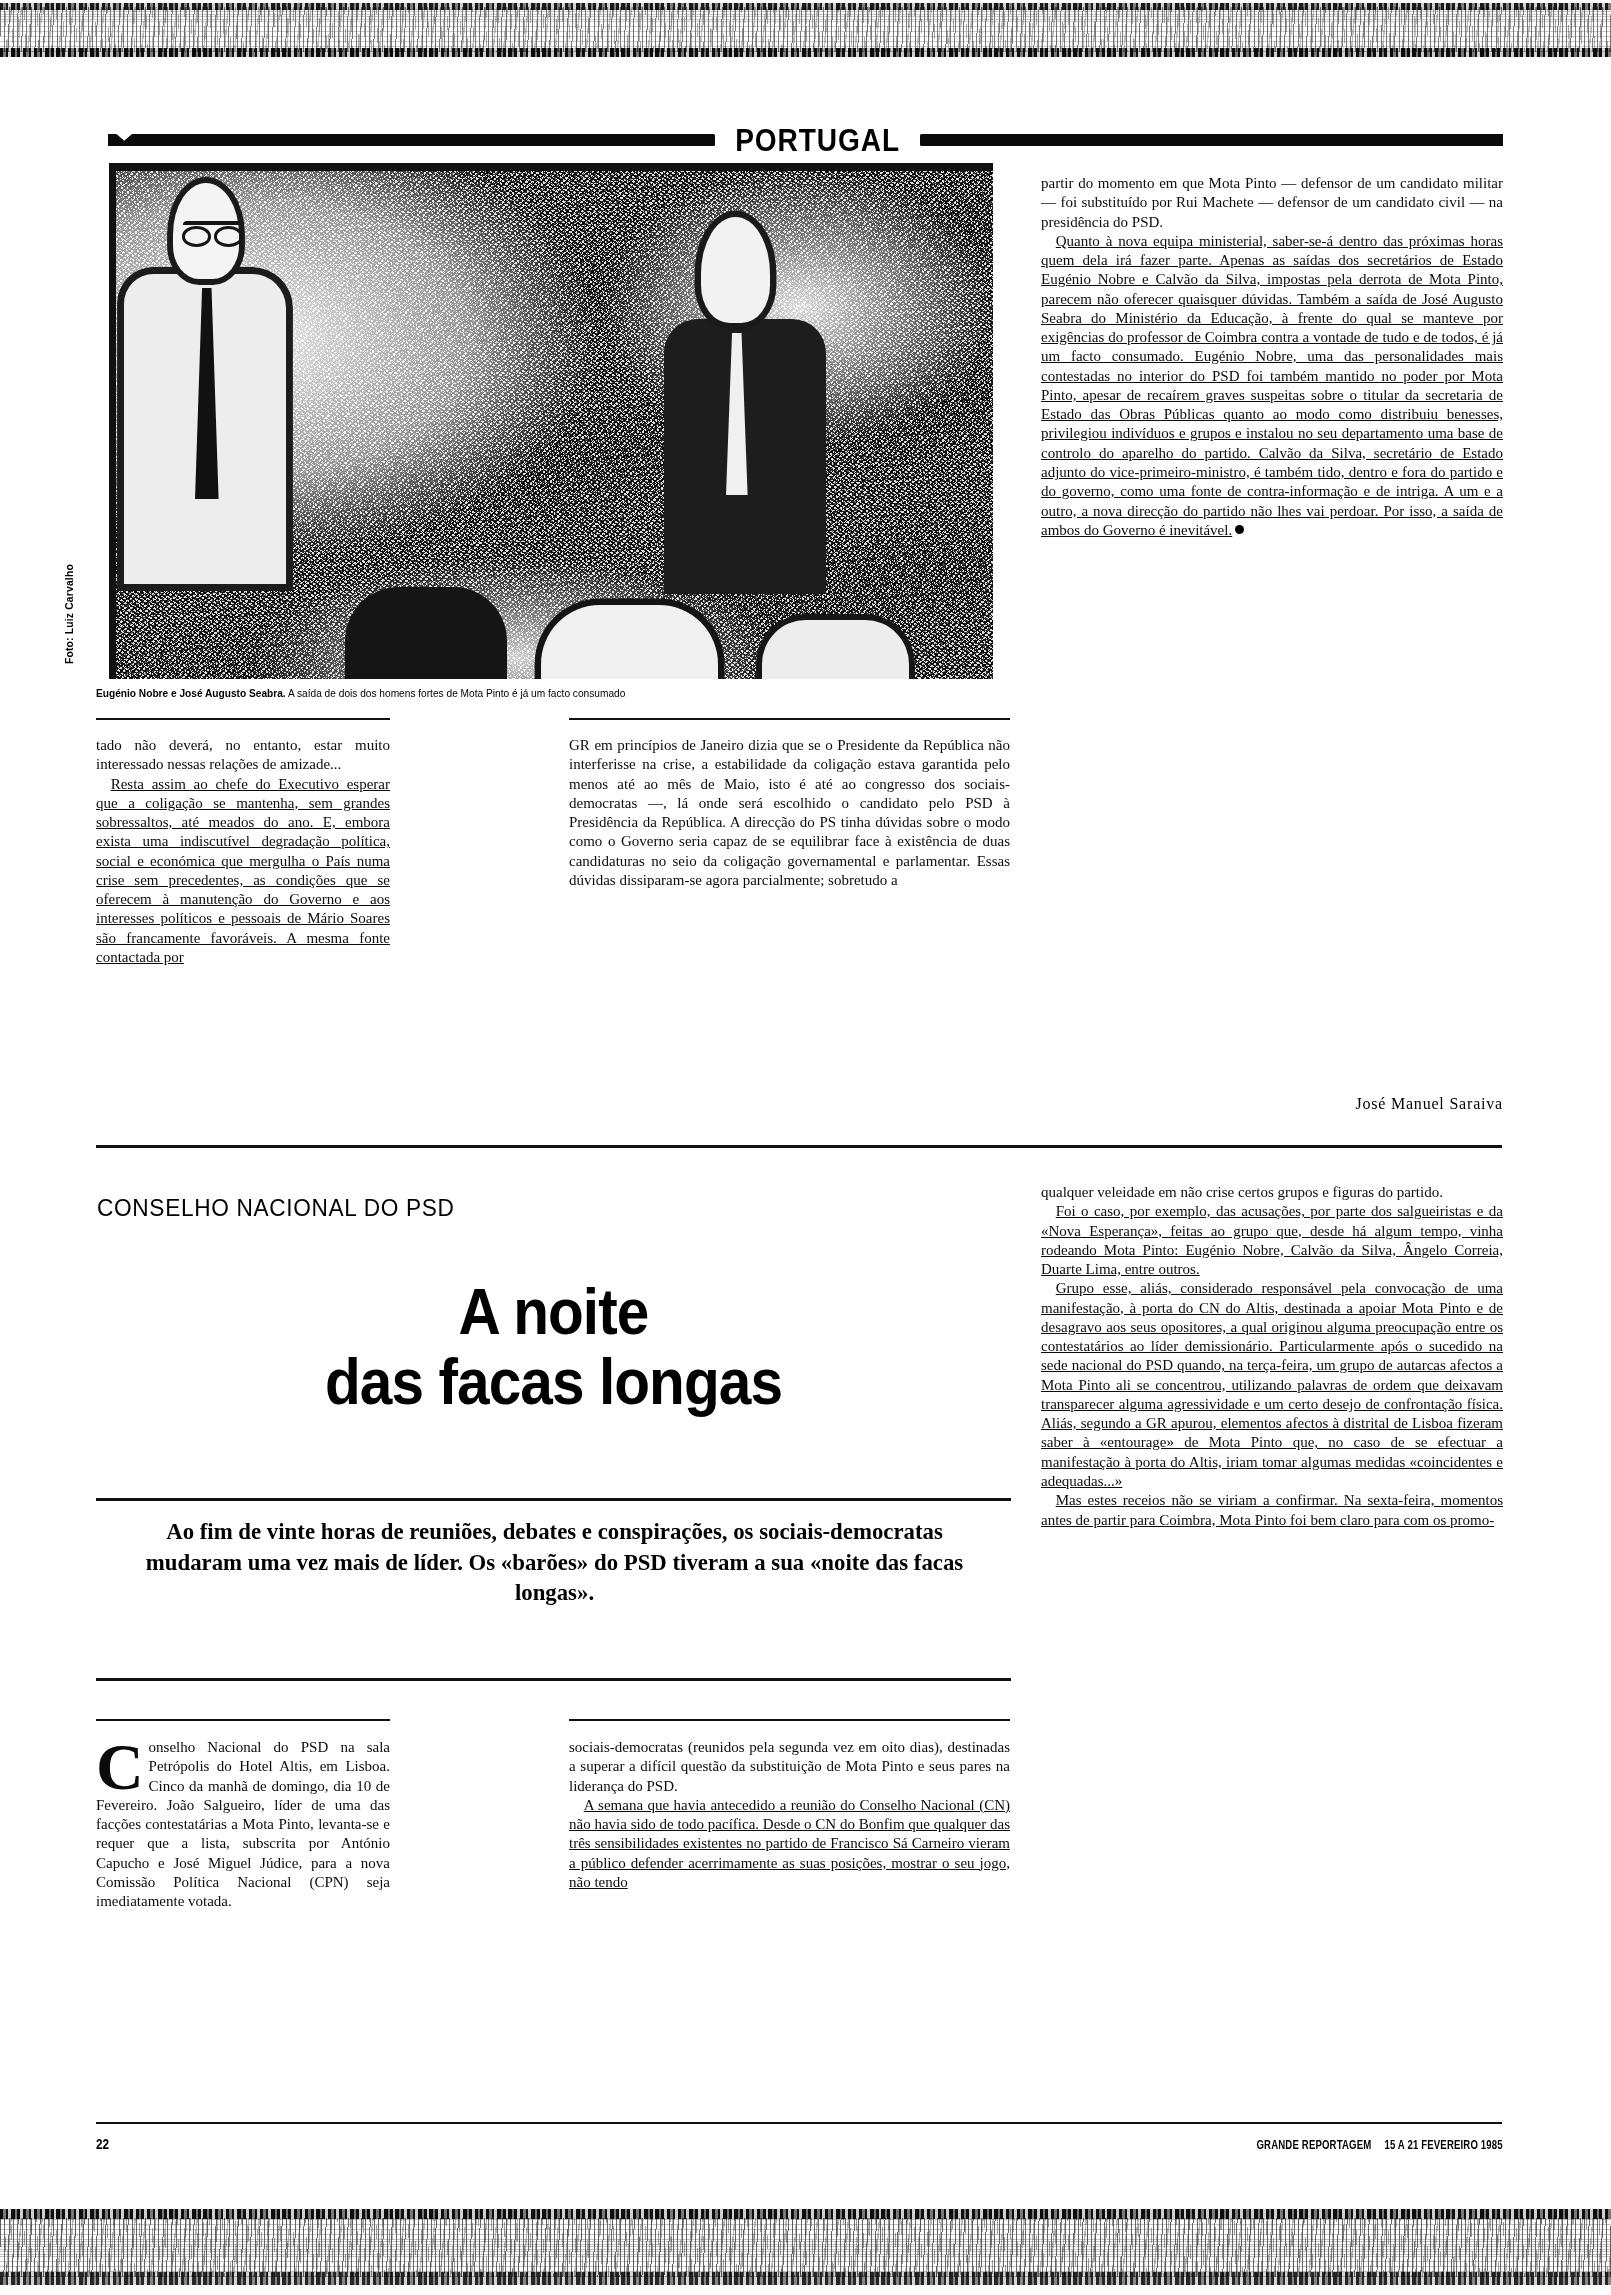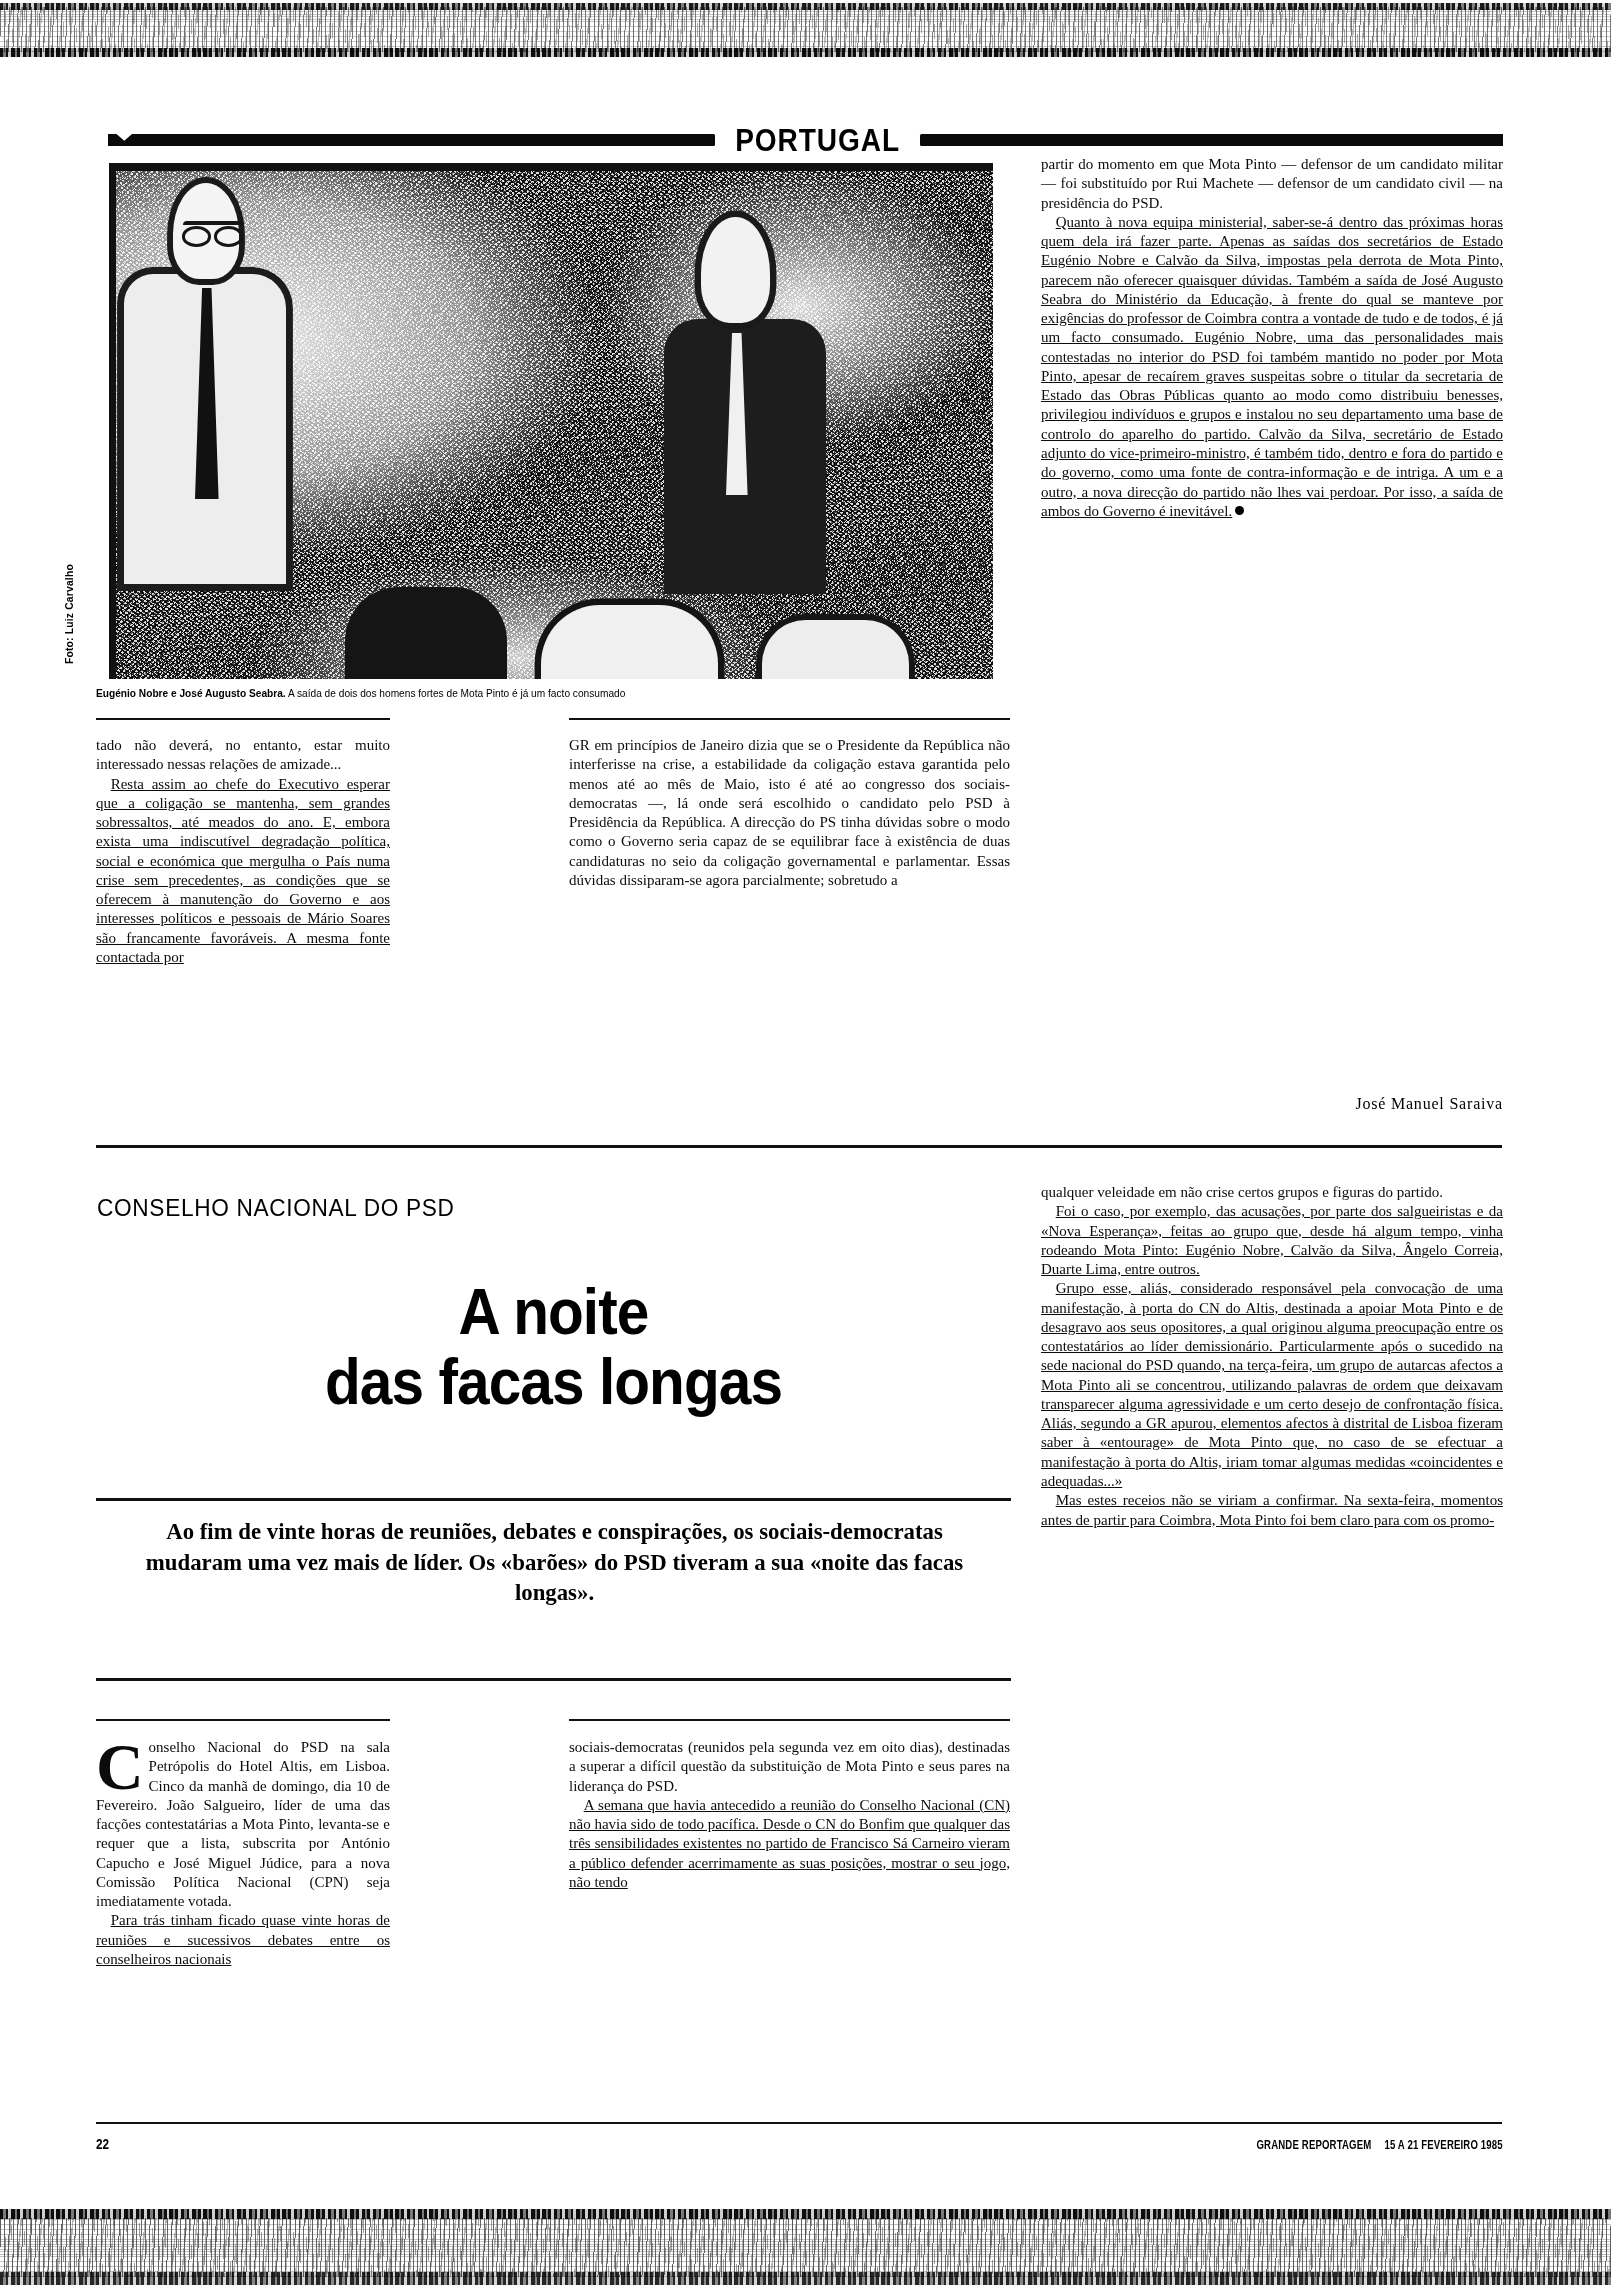--- a/index.html
+++ b/index.html
@@ -241,21 +241,21 @@
 
   .col-rule {
     position: absolute;
     height: 2px;
     background: #111;
   }
 
   
   #upper-col-1 { left: 96px;  top: 736px; width: 294px; }
   #upper-col-2 { left: 569px; top: 736px; width: 441px; }
-  #upper-col-3 { left: 1041px; top: 155px;  width: 462px; }
+  #upper-col-3 { left: 1041px; top: 174px;  width: 462px; }
 
   #upper-rule-1 { left: 96px;  top: 718px; width: 294px; }
   #upper-rule-2 { left: 569px; top: 718px; width: 441px; }
 
   .byline {
     position: absolute;
     left: 1041px;
     top: 1095px;
     width: 462px;
     text-align: right;
@@ -459,21 +459,20 @@
 
   <div id="deck-rule-top"></div>
   <div class="deck">Ao fim de vinte horas de reuniões, debates e conspirações, os sociais-democratas mudaram uma vez mais de líder. Os «barões» do PSD tiveram a sua «noite das facas longas».</div>
   <div id="deck-rule-bottom"></div>
 
   <div class="col-rule" id="lower-rule-1"></div>
   <div class="col-rule" id="lower-rule-2"></div>
 
   <div class="col" id="lower-col-1">
     <p class="noindent"><span class="dropcap">C</span><span>onselho Nacional do PSD na sala Petrópolis do Hotel Altis, em Lisboa. Cinco da manhã de domingo, dia 10 de Fevereiro. João Salgueiro, líder de uma das facções contestatárias a Mota Pinto, levanta-se e requer que a lista, subscrita por António Capucho e José Miguel Júdice, para a nova Comissão Política Nacional (CPN) seja imediatamente votada.</span></p>
-    <p>Para trás tinham ficado quase vinte horas de reuniões e sucessivos debates entre os conselheiros nacionais</p>
   </div>
 
   <div class="col" id="lower-col-2">
     <p class="noindent">sociais-democratas (reunidos pela segunda vez em oito dias), destinadas a superar a difícil questão da substituição de Mota Pinto e seus pares na liderança do PSD.</p>
     <p>A semana que havia antecedido a reunião do Conselho Nacional (CN) não havia sido de todo pacífica. Desde o CN do Bonfim que qualquer das três sensibilidades existentes no partido de Francisco Sá Carneiro vieram a público defender acerrimamente as suas posições, mostrar o seu jogo, não tendo</p>
   </div>
 
   <div class="col" id="lower-col-3">
     <p class="noindent">qualquer veleidade em não crise certos grupos e figuras do partido.</p>
     <p>Foi o caso, por exemplo, das acusações, por parte dos salgueiristas e da «Nova Esperança», feitas ao grupo que, desde há algum tempo, vinha rodeando Mota Pinto: Eugénio Nobre, Calvão da Silva, Ângelo Correia, Duarte Lima, entre outros.</p>

